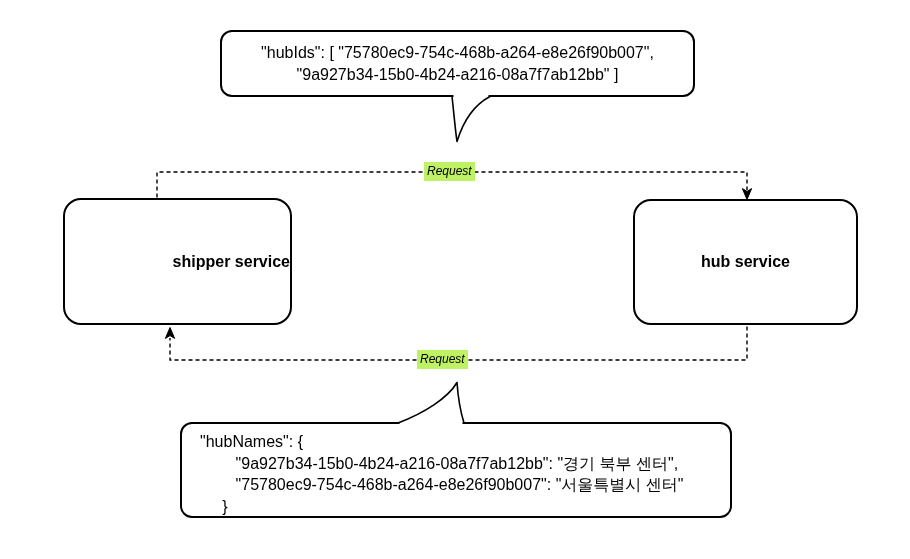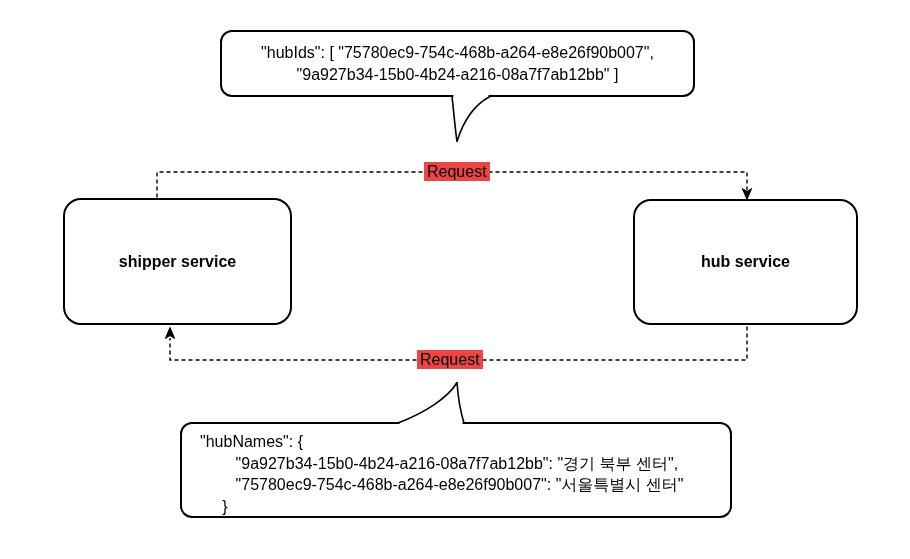--- a/index.html
+++ b/index.html
@@ -49,43 +49,44 @@
     position: absolute;
     box-sizing: border-box;
     border: 2px solid #000000;
     border-radius: 18px;
     background: #ffffff;
     display: flex;
     align-items: center;
     justify-content: center;
     z-index: 1;
   }
-  .node-shipper { left: 63px;  top: 198px; width: 229px; height: 127px; }
+  .node-shipper { left: 63px;  top: 198px; width: 229px; height: 127px; justify-content: flex-end; }
   .node-hub     { left: 633px; top: 199px; width: 225px; height: 126px; }
   .node .node-label {
     font-size: 16px;
     font-weight: bold;
   }
   
   .connector-layer {
     position: absolute;
     left: 0; top: 0;
     width: 910px; height: 559px;
     z-index: 2;
     pointer-events: none;
   }
   
   .edge-label {
     position: absolute;
-    background: #ef4444;
-    font-size: 16px;
+    background: #bef264;
+    font-size: 12px;
     line-height: 19px;
     padding: 0 3px;
     z-index: 3;
     white-space: nowrap;
+    font-style: italic;
   }
   .edge-label-request  { left: 424px; top: 162px; }
   .edge-label-response { left: 417px; top: 350px; }
 </style>
 </head>
 <body>
 
 <div class="canvas">
 
   <div class="callout callout-top">

